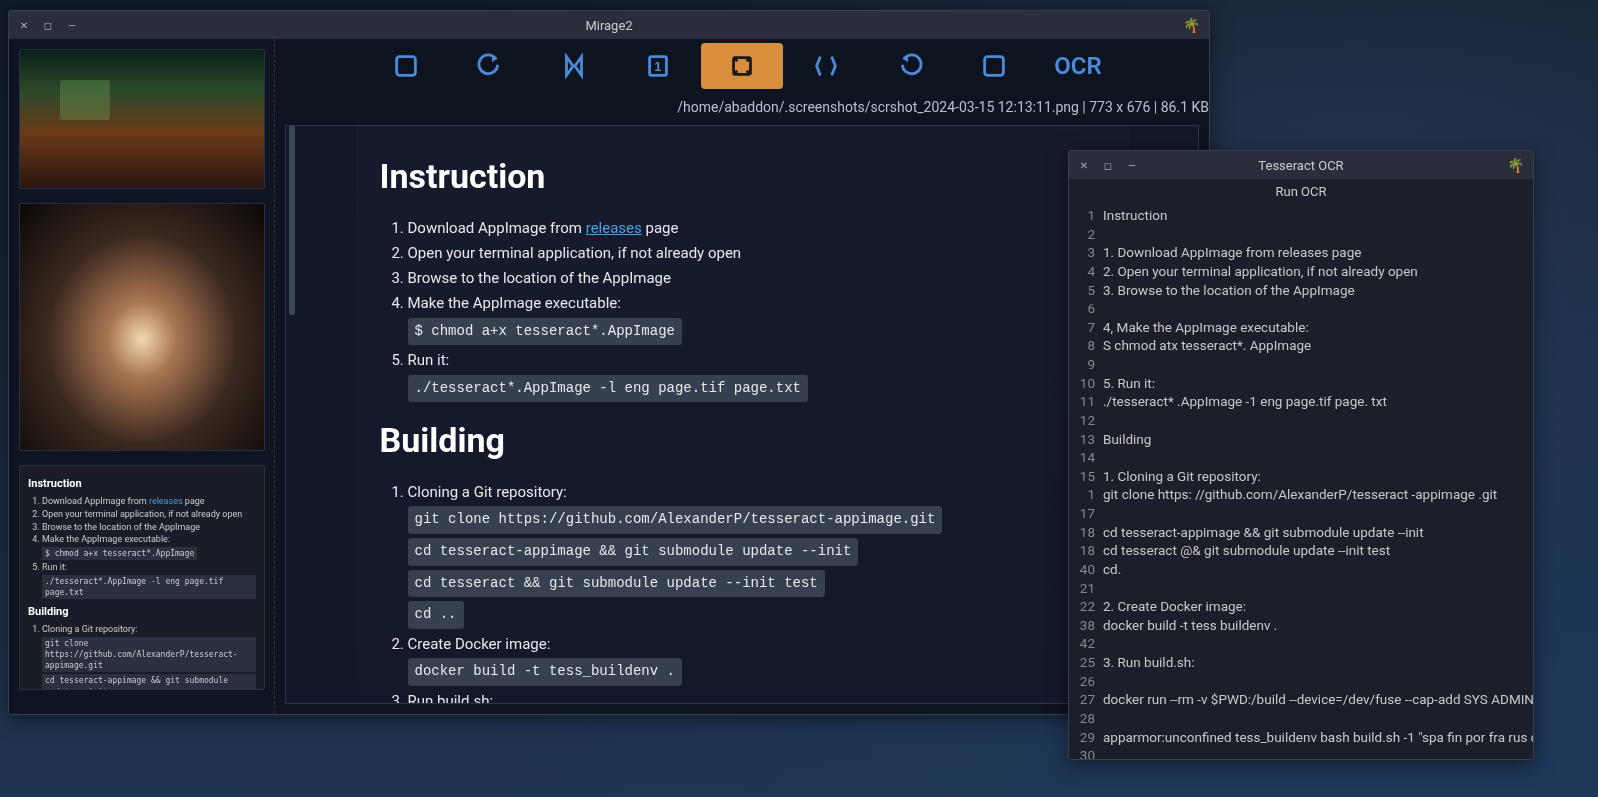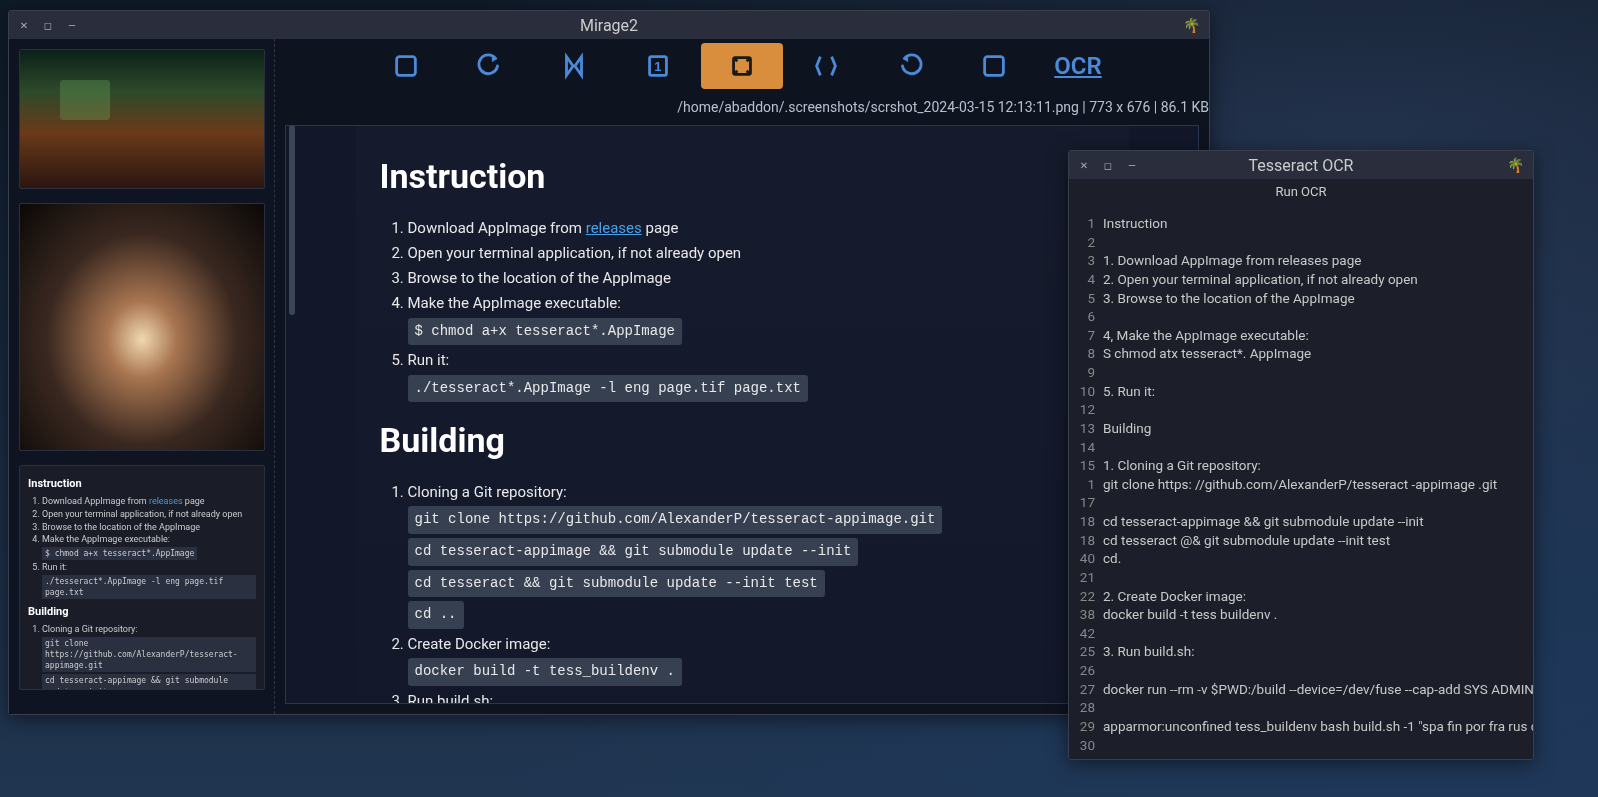--- a/index.html
+++ b/index.html
@@ -33,21 +33,21 @@
   height: 28px;
   background: #2a2e3c;
   display: flex;
   align-items: center;
   padding: 0 8px;
   position: relative;
   flex-shrink: 0;
 }
 .titlebar-controls { display: flex; gap: 10px; align-items: center; }
 .tb-btn { width: 14px; height: 14px; display: flex; align-items: center; justify-content: center; color: #aaa; cursor: pointer; font-size: 10px; }
-.tb-title { position: absolute; left: 50%; transform: translateX(-50%); color: #ccc; font-size: 16px; }
+.tb-title { position: absolute; left: 50%; transform: translateX(-50%); color: #ccc; font-size: 13px; }
 .tb-tree { position: absolute; right: 8px; font-size: 14px; }
 .main-window { left: 8px; top: 10px; width: 1202px; height: 705px; }
 .ocr-window { left: 1068px; top: 150px; width: 466px; height: 610px; }
 .main-body { display: flex; flex: 1; overflow: hidden; background: #0e1320; }
 .sidebar { width: 266px; background: #0f1422; padding: 10px; overflow-y: auto; border-right: 1px dashed #334; }
 .thumb {
   width: 246px;
   margin-bottom: 14px;
   border: 1px solid #2a3040;
   border-radius: 2px;
@@ -64,41 +64,41 @@
 .main-content { flex:1; display:flex; flex-direction:column; overflow:hidden; }
 .toolbar { height: 54px; display:flex; gap:2px; align-items:center; justify-content:center; padding: 4px; background:#0e1320; }
 .tool-btn {
   width: 82px; height: 46px; border-radius:4px; display:flex; align-items:center; justify-content:center;
   background:#0e1320; border:1px solid transparent; cursor:pointer;
 }
 .tool-btn.active { background:#d98e3e; }
 .tool-btn svg { width:30px; height:30px; }
 .tool-btn .ic { stroke:#4a8ad8; fill:none; stroke-width:3; }
 .tool-btn.active .ic { stroke:#1a1a1a; }
-.ocr-btn { width: 82px; height:46px; display:flex; align-items:center; justify-content:center; color:#4a8ad8; font-weight:600; font-size:24px; cursor:pointer; border-radius:4px;text-decoration:underline; }
+.ocr-btn { width: 82px; height:46px; display:flex; align-items:center; justify-content:center; color:#4a8ad8; font-weight:600; font-size:24px; cursor:pointer; border-radius:4px; }
 .statusbar { text-align:right; color:#b8c0d0; font-size:14px; padding: 6px 0 10px; background:#0e1320; }
 .viewer {
   flex:1; margin: 0 10px 10px 10px; border:1px solid #2a3550;
   background:#12182a; overflow:auto; position:relative;
   display:flex; align-items:flex-start; justify-content:center;
 }
 .doc {
   width: 773px; padding: 20px 24px; color:#e8e8e8; font-size: 15px; line-height:1.55;
   background: linear-gradient(to bottom, rgba(30,35,50,0.3), rgba(20,25,40,0.2));
 }
 .doc h1 { font-size: 34px; font-weight:700; margin: 4px 0 14px; color:#fff; }
 .doc ol { padding-left: 28px; margin-bottom:10px; }
 .doc li { margin: 2px 0; }
 .doc a { color:#4aa0e8; text-decoration:underline; }
 .doc code {
   background:#374050; padding:3px 7px; border-radius:3px;
   font-family: "Courier New", monospace; font-size:14px; color:#e8e8e8;
   display:inline-block; margin:2px 0;
 }
-.ocr-body { flex:1; display:flex; flex-direction:column; background:#1c1f2a; overflow:hidden;gap:8px; }
+.ocr-body { flex:1; display:flex; flex-direction:column; background:#1c1f2a; overflow:hidden; }
 .ocr-head { text-align:center; color:#ccc; padding:5px 0; font-size:13px; }
 .ocr-lines { flex:1; overflow:auto; padding: 2px 0; }
 .ocr-line { display:flex; padding: 0 6px; font-size:13.5px; color:#c8c8c8; line-height:1.38; white-space:nowrap; }
 .ocr-ln { width:20px; text-align:right; color:#888; margin-right:8px; flex-shrink:0; }
 .scrollhint { position:absolute; left:280px; top:114px; width:6px; height:190px; background:#3a4558; border-radius:3px; }
 </style>
 </head>
 <body>
 
 <div class="desktop-bg"></div>
@@ -266,20 +266,24 @@
         </div>
         <div class="ocr-line">
           <span class="ocr-ln">9</span>
           <span></span>
         </div>
         <div class="ocr-line">
           <span class="ocr-ln">10</span>
           <span>5. Run it:</span>
         </div>
         <div class="ocr-line">
+          <span class="ocr-ln">11</span>
+          <span>./tesseract* .AppImage -1 eng page.tif page. txt</span>
+        </div>
+        <div class="ocr-line">
           <span class="ocr-ln">12</span>
           <span></span>
         </div>
         <div class="ocr-line">
           <span class="ocr-ln">13</span>
           <span>Building</span>
         </div>
         <div class="ocr-line">
           <span class="ocr-ln">14</span>
           <span></span>

